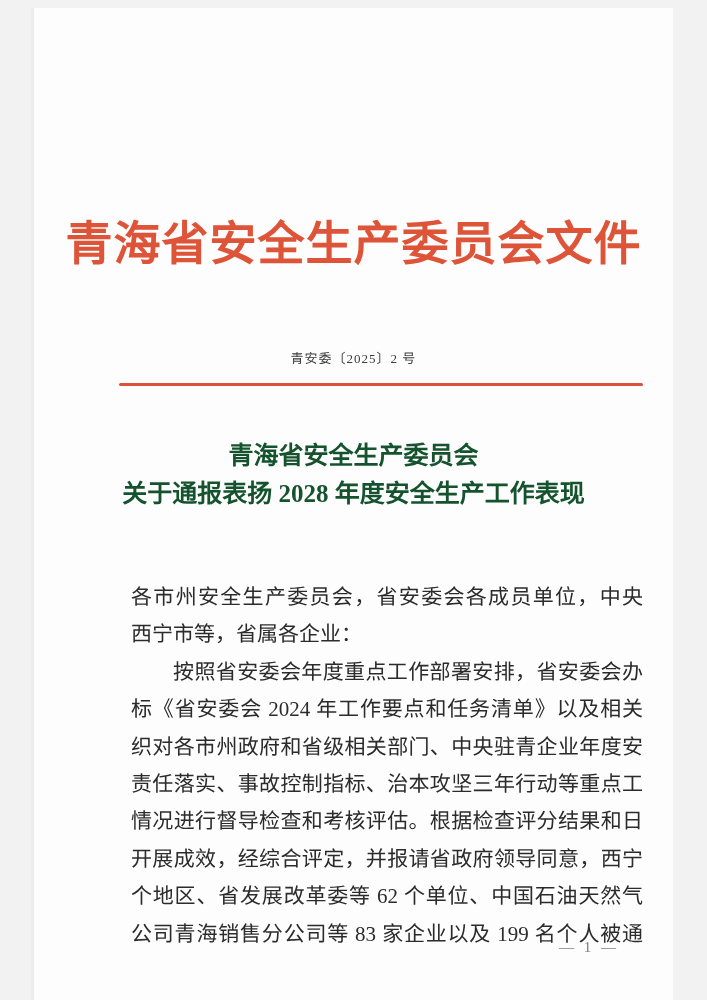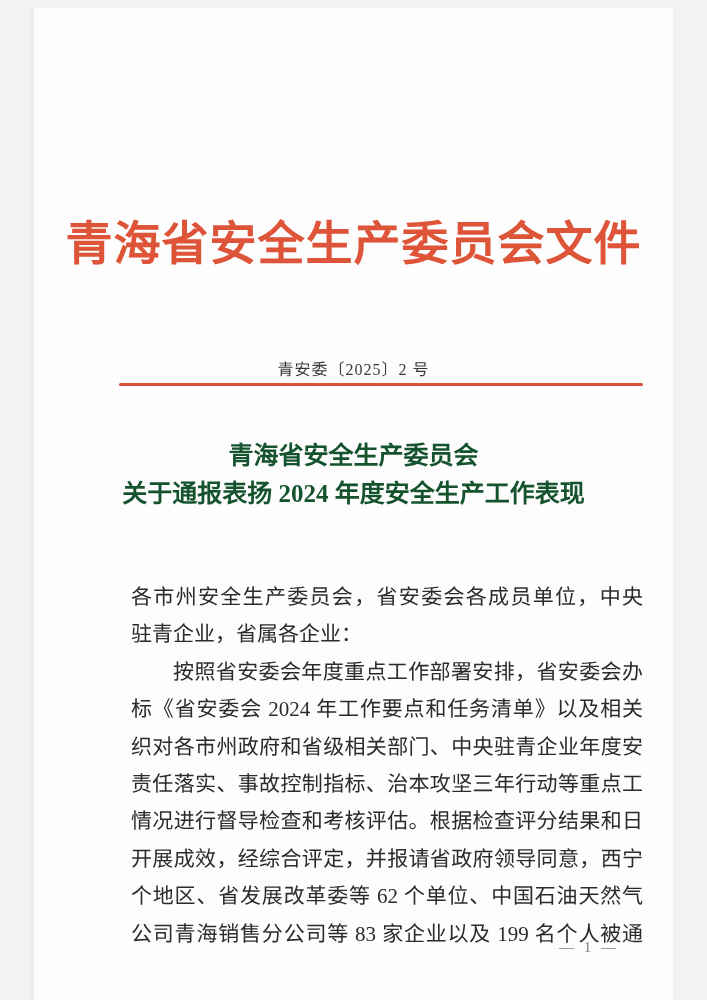--- a/index.html
+++ b/index.html
@@ -26,25 +26,25 @@
     text-align: center;
     font-size: 47px;
     font-weight: bold;
     letter-spacing: 1px;
     color: #dd5438;
     white-space: nowrap;
   }
   
   .doc-number {
     position: absolute;
-    top: 348px;
+    top: 340px;
     left: 0;
     width: 100%;
     text-align: center;
-    font-size: 16px;
+    font-size: 13px;
     color: #3a3a3a;
     letter-spacing: 1px;
   }
   
   .red-rule {
     position: absolute;
     top: 375px;
     left: 88px;
     width: 524px;
     height: 3px;
@@ -105,26 +105,26 @@
 <div class="sheet">
 
   <div class="org-title">青海省安全生产委员会文件</div>
 
   <div class="doc-number">青安委〔2025〕2 号</div>
 
   <div class="red-rule"></div>
 
   <div class="doc-title">
     <div>青海省安全生产委员会</div>
-    <div>关于通报表扬 2024 年度安全生产工作表现</div>
+    <div>关于通报表扬 2028 年度安全生产工作表现</div>
   </div>
 
   <div class="body-text">
     <div class="bl j">各市州安全生产委员会，省安委会各成员单位，中央（外省）</div>
-    <div class="bl">驻青企业，省属各企业：</div>
+    <div class="bl">西宁市等，省属各企业：</div>
     <div class="bl j ind">按照省安委会年度重点工作部署安排，省安委会办公室对</div>
     <div class="bl j">标《省安委会 2024 年工作要点和任务清单》以及相关部署，组</div>
     <div class="bl j">织对各市州政府和省级相关部门、中央驻青企业年度安全生产</div>
     <div class="bl j">责任落实、事故控制指标、治本攻坚三年行动等重点工作完成</div>
     <div class="bl j">情况进行督导检查和考核评估。根据检查评分结果和日常工作</div>
     <div class="bl j">开展成效，经综合评定，并报请省政府领导同意，西宁市等 3</div>
     <div class="bl j">个地区、省发展改革委等 62 个单位、中国石油天然气股份有限</div>
     <div class="bl j">公司青海销售分公司等 83 家企业以及 199 名个人被通报表扬为</div>
   </div>
 

